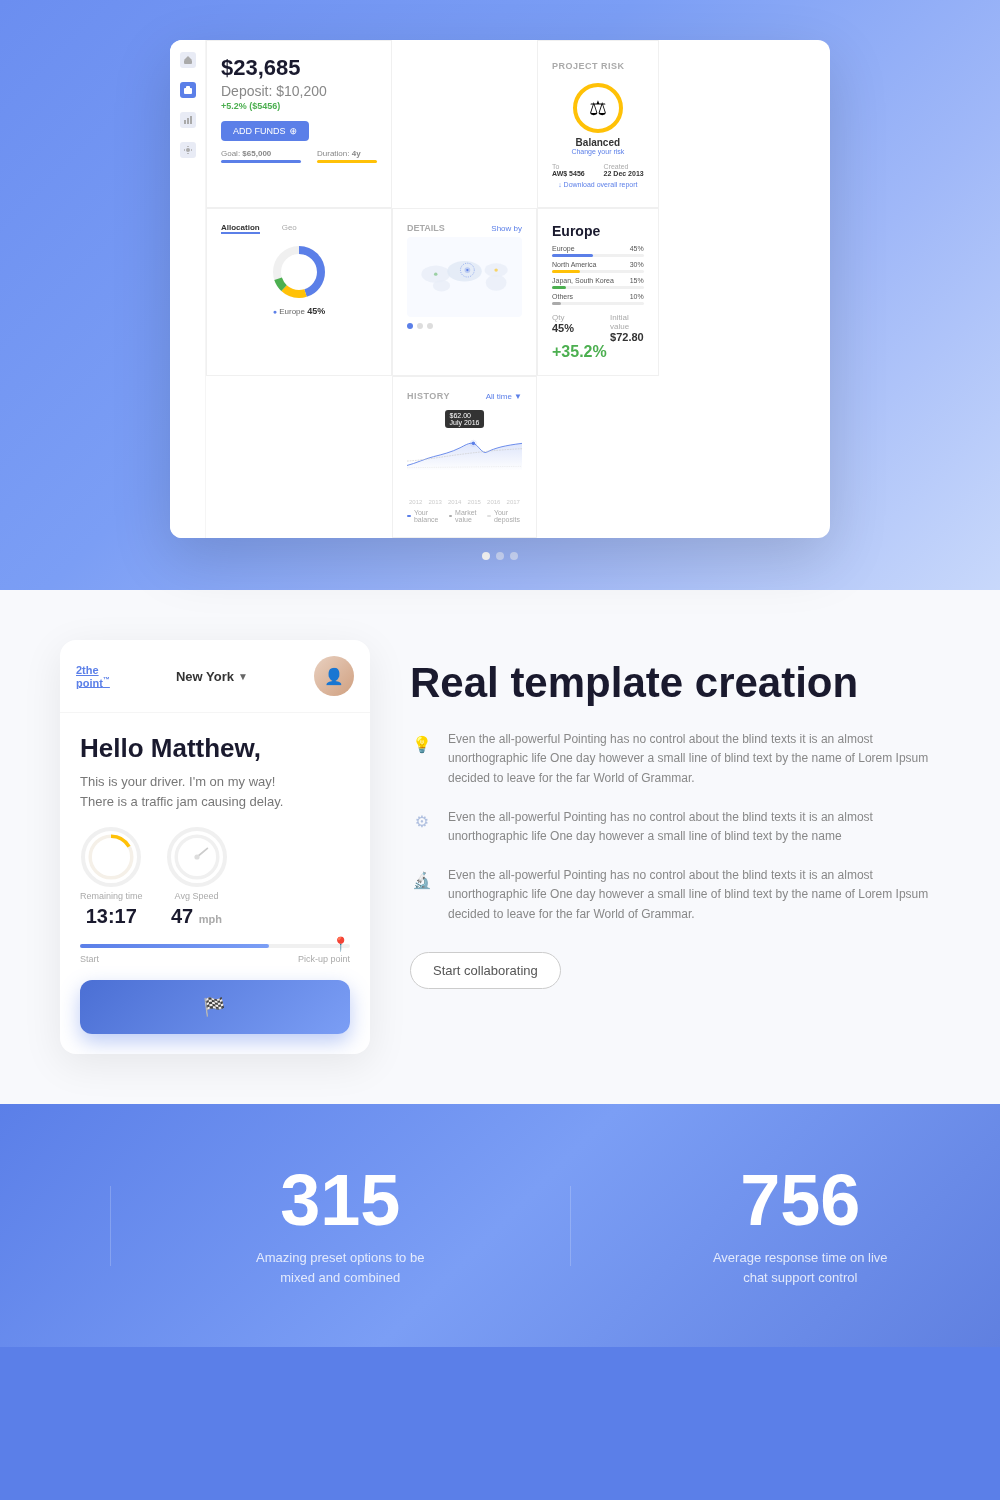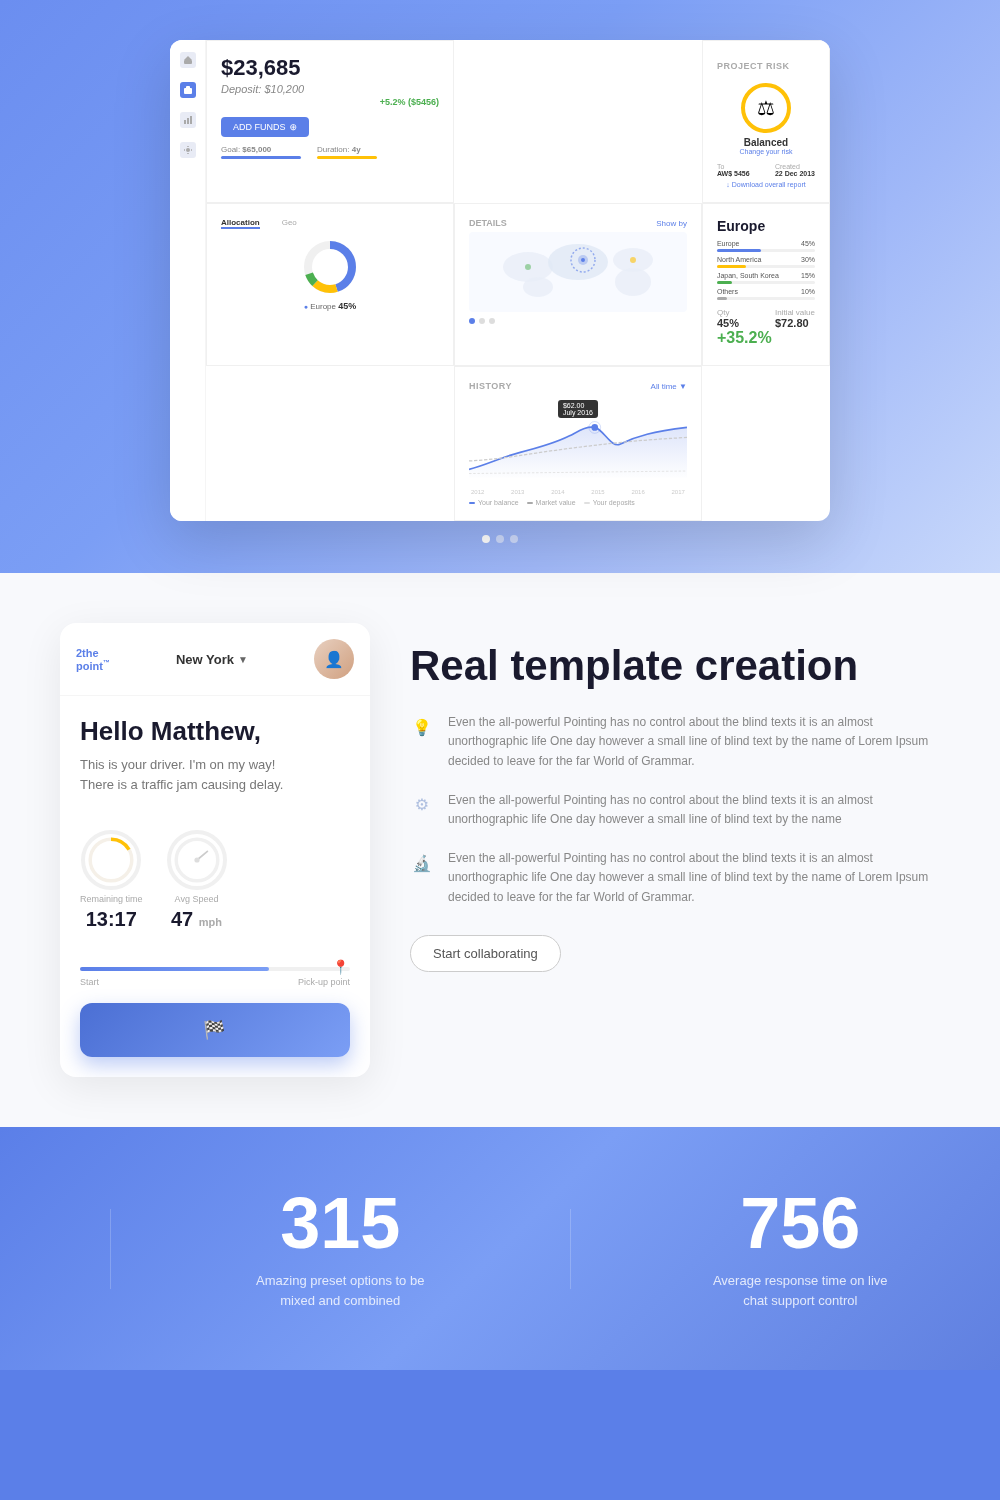--- a/index.html
+++ b/index.html
@@ -98,36 +98,36 @@
     .sidebar-icon svg { width: 10px; height: 10px; fill: #aaa; }
     .sidebar-icon.active svg { fill: white; }
 
     .main-content {
       flex: 1;
       padding: 0;
     }
 
     .content-grid {
       display: grid;
-      grid-template-columns: 1fr 1fr;
+      grid-template-columns: 1fr 1fr 1fr 1fr 1fr;
       grid-template-rows: 1fr 1fr;
     }
 
     .widget {
       border: 1px solid #f0f0f0;
       padding: 14px;
       background: white;
     }
 
     
     .widget-balance .amount {
       font-size: 22px; font-weight: 700; color: #1a1a2e;
     }
-    .widget-balance .deposit { font-size: 11px; color: #888; margin: 2px 0; font-style: italic; }
-    .widget-balance .change { font-size: 9px; color: #4caf50; font-weight: 600; text-align: right; }
+    .widget-balance .deposit { font-size: 14px; color: #888; margin: 2px 0; }
+    .widget-balance .change { font-size: 9px; color: #4caf50; font-weight: 600; }
     .widget-balance .add-btn {
       background: #5b7fe8; color: white; border: none; border-radius: 4px;
       padding: 5px 12px; font-size: 9px; cursor: pointer; display: flex;
       align-items: center; gap: 4px; margin: 10px 0 8px;
     }
     .widget-balance .goal-row {
       display: flex; gap: 16px; font-size: 8px; color: #888;
     }
     .widget-balance .goal-bar {
       height: 3px; border-radius: 2px; margin-top: 2px;
@@ -227,21 +227,21 @@
     }
 
     .driver-card-header {
       padding: 16px;
       display: flex;
       align-items: center;
       justify-content: space-between;
       border-bottom: 1px solid #f5f5f5;
     }
 
-    .brand-logo { font-size: 11px; font-weight: 700; color: #5b7fe8; line-height: 1.1; }
+    .brand-logo { font-size: 11px; font-weight: 700; color: #5b7fe8; line-height: 1.1; text-decoration: underline; }
     .brand-logo sup { font-size: 7px; }
 
     .location-badge {
       display: flex; align-items: center; gap: 4px;
       font-size: 13px; font-weight: 600; color: #333;
       cursor: pointer;
     }
     .location-badge .chevron { font-size: 10px; color: #666; }
 
     .driver-avatar {
@@ -250,21 +250,21 @@
       display: flex; align-items: center; justify-content: center;
       font-size: 16px;
     }
 
     .driver-card-body { padding: 20px 20px 0; }
 
     .greeting { font-size: 26px; font-weight: 700; color: #1a1a2e; margin-bottom: 8px; }
     .greeting-sub { font-size: 13px; color: #777; line-height: 1.5; }
 
     .metrics-row {
-      display: flex; gap: 24px; margin: 36px 0;
+      display: flex; gap: 24px; margin: 16px 0;
     }
 
     .metric {
       display: flex; flex-direction: column; align-items: center; gap: 4px;
     }
 
     .gauge-circle {
       width: 60px; height: 60px; border-radius: 50%;
       border: 4px solid #f0f0f0; position: relative;
       display: flex; align-items: center; justify-content: center;

